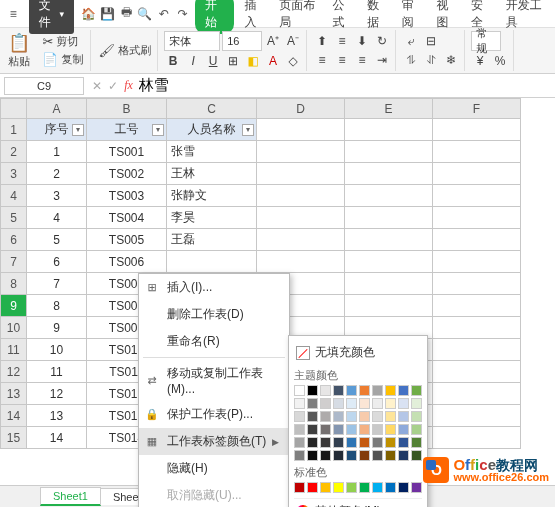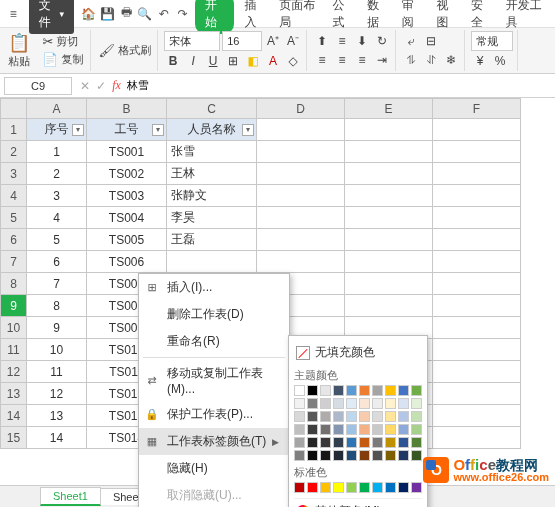--- a/index.html
+++ b/index.html
@@ -17,28 +17,28 @@
 .toolbar { height:46px; background:#f5f5f5; border-bottom:1px solid #d0d0d0; display:flex; align-items:center; padding:2px 4px; gap:2px; }
 .toolbar .group { display:flex; flex-direction:column; gap:1px; padding:0 4px; border-right:1px solid #ddd; height:100%; justify-content:center; }
 .btn-paste { display:flex; flex-direction:column; align-items:center; font-size:11px; color:#444; padding:2px 4px; }
 .btn-paste .ic { font-size:18px; }
 .small-btn { display:flex; align-items:center; gap:3px; font-size:11px; color:#444; padding:1px 2px; }
 .small-btn .ic { font-size:13px; }
 .font-select { border:1px solid #ccc; background:#fff; padding:1px 4px; font-size:11px; width:56px; height:20px; display:flex; align-items:center; }
 .font-select.size { width:40px; }
 .fmt-btn { width:18px; height:18px; display:inline-flex; align-items:center; justify-content:center; font-size:12px; color:#444; }
 .row-fmt { display:flex; gap:2px; }
-.sel-view { border:1px solid #ccc; background:#fff; padding:2px 4px; font-size:11px; width:42px; height:20px; display:flex; align-items:center; }
+.sel-view { border:1px solid #ccc; background:#fff; padding:2px 4px; font-size:11px; width:30px; height:20px; display:flex; align-items:center; }
 
 
 .formula-bar { height:24px; border-bottom:1px solid #d0d0d0; display:flex; align-items:center; background:#fff; }
-.name-box { width:68px; border:1px solid #ccc; margin:2px 4px; padding:2px 22px; font-size:11px; text-align:center; background:#fff; }
+.name-box { width:80px; border:1px solid #ccc; margin:2px 4px; padding:2px 22px; font-size:11px; text-align:center; background:#fff; }
 .fx-area { display:flex; align-items:center; flex:1; gap:6px; padding:0 4px; }
 .fx-icon { color:#ef4444; font-style:italic; font-family:serif; }
-.fx-input { flex:1; border:none; outline:none; font-size:11px; }
+.fx-input { flex:1; border:none; outline:none; font-size:15px; }
 
 
 .grid-wrap { position:relative; }
 table.grid { border-collapse:collapse; table-layout:fixed; }
 table.grid th, table.grid td { border:1px solid #c7c7c7; font-size:12px; }
 .corner { width:26px; height:20px; background:#e8e8e8; }
 .col-h { height:20px; background:#e8e8e8; text-align:center; color:#555; font-weight:normal; }
 .row-h { width:26px; background:#e8e8e8; text-align:center; color:#555; font-weight:normal; }
 .row-h.sel { background:#22b14c; color:#fff; }
 .col-A { width:60px; }

